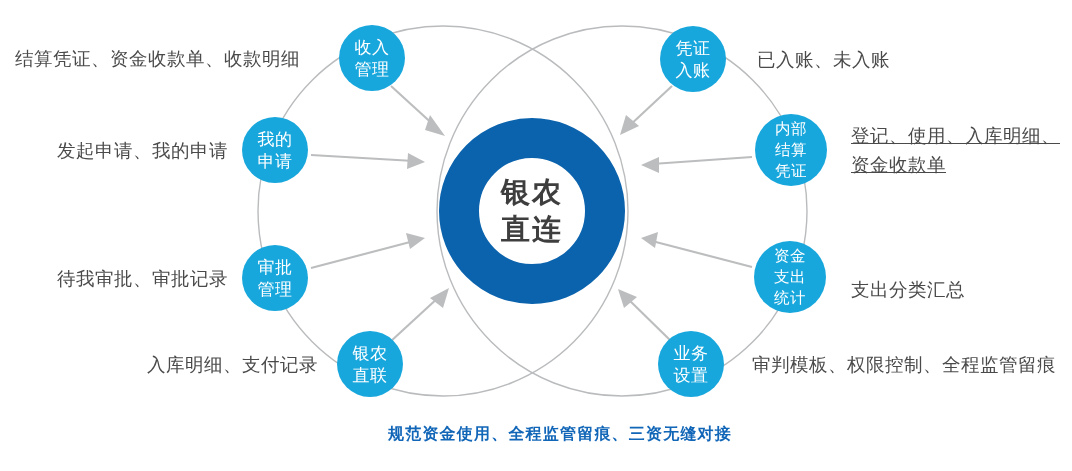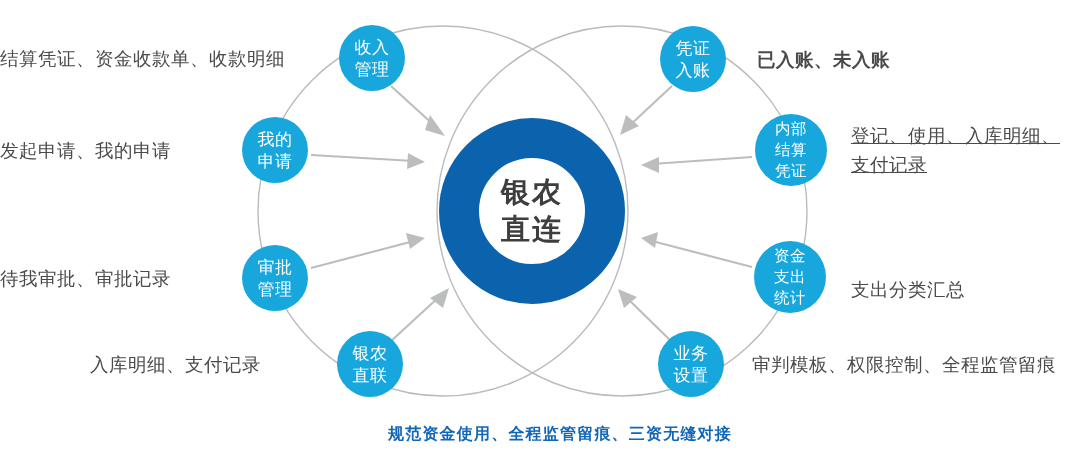--- a/index.html
+++ b/index.html
@@ -67,20 +67,21 @@
   }
   .side-label {
     position: absolute;
     color: #4a4a4a;
     font-size: 18.5px;
     line-height: 29px;
     white-space: nowrap;
     letter-spacing: 0.5px;
   }
   .side-label.left {
+    text-align: right;
   }
   .side-label.right {
     text-align: left;
   }
   #caption {
     position: absolute;
     left: 0;
     top: 424px;
     width: 1072px;
     text-align: center;
@@ -213,27 +214,27 @@
   </div>
 
   <div class="side-label left" style="left:0px; top:136px; width:228px;">
     <div>发起申请、我的申请</div>
   </div>
 
   <div class="side-label left" style="left:90px; top:350px; width:228px;">
     <div>入库明细、支付记录</div>
   </div>
 
-  <div class="side-label right" style="left:757px; top:45px; width:300px;font-weight:bold;">
+  <div class="side-label right" style="left:757px; top:45px; width:300px;">
     <div>已入账、未入账</div>
   </div>
 
   <div class="side-label right" style="left:851px; top:121px; width:220px;text-decoration:underline;">
     <div>登记、使用、入库明细、</div>
-    <div>支付记录</div>
+    <div>资金收款单</div>
   </div>
 
   <div class="side-label right" style="left:851px; top:263px; width:220px;margin-top:12px;">
     <div>支出分类汇总</div>
   </div>
 
   <div class="side-label right" style="left:752px; top:350px; width:320px;">
     <div>审判模板、权限控制、全程监管留痕</div>
   </div>
 

